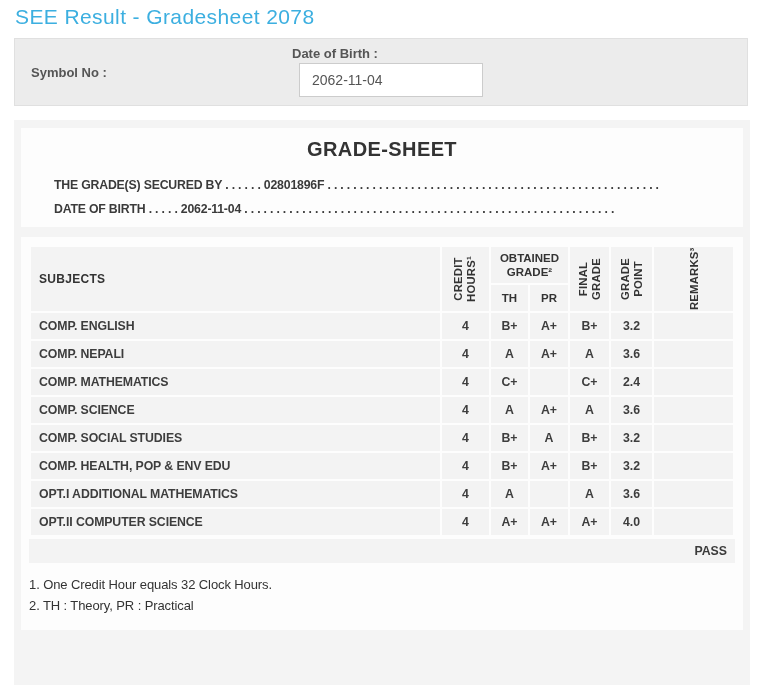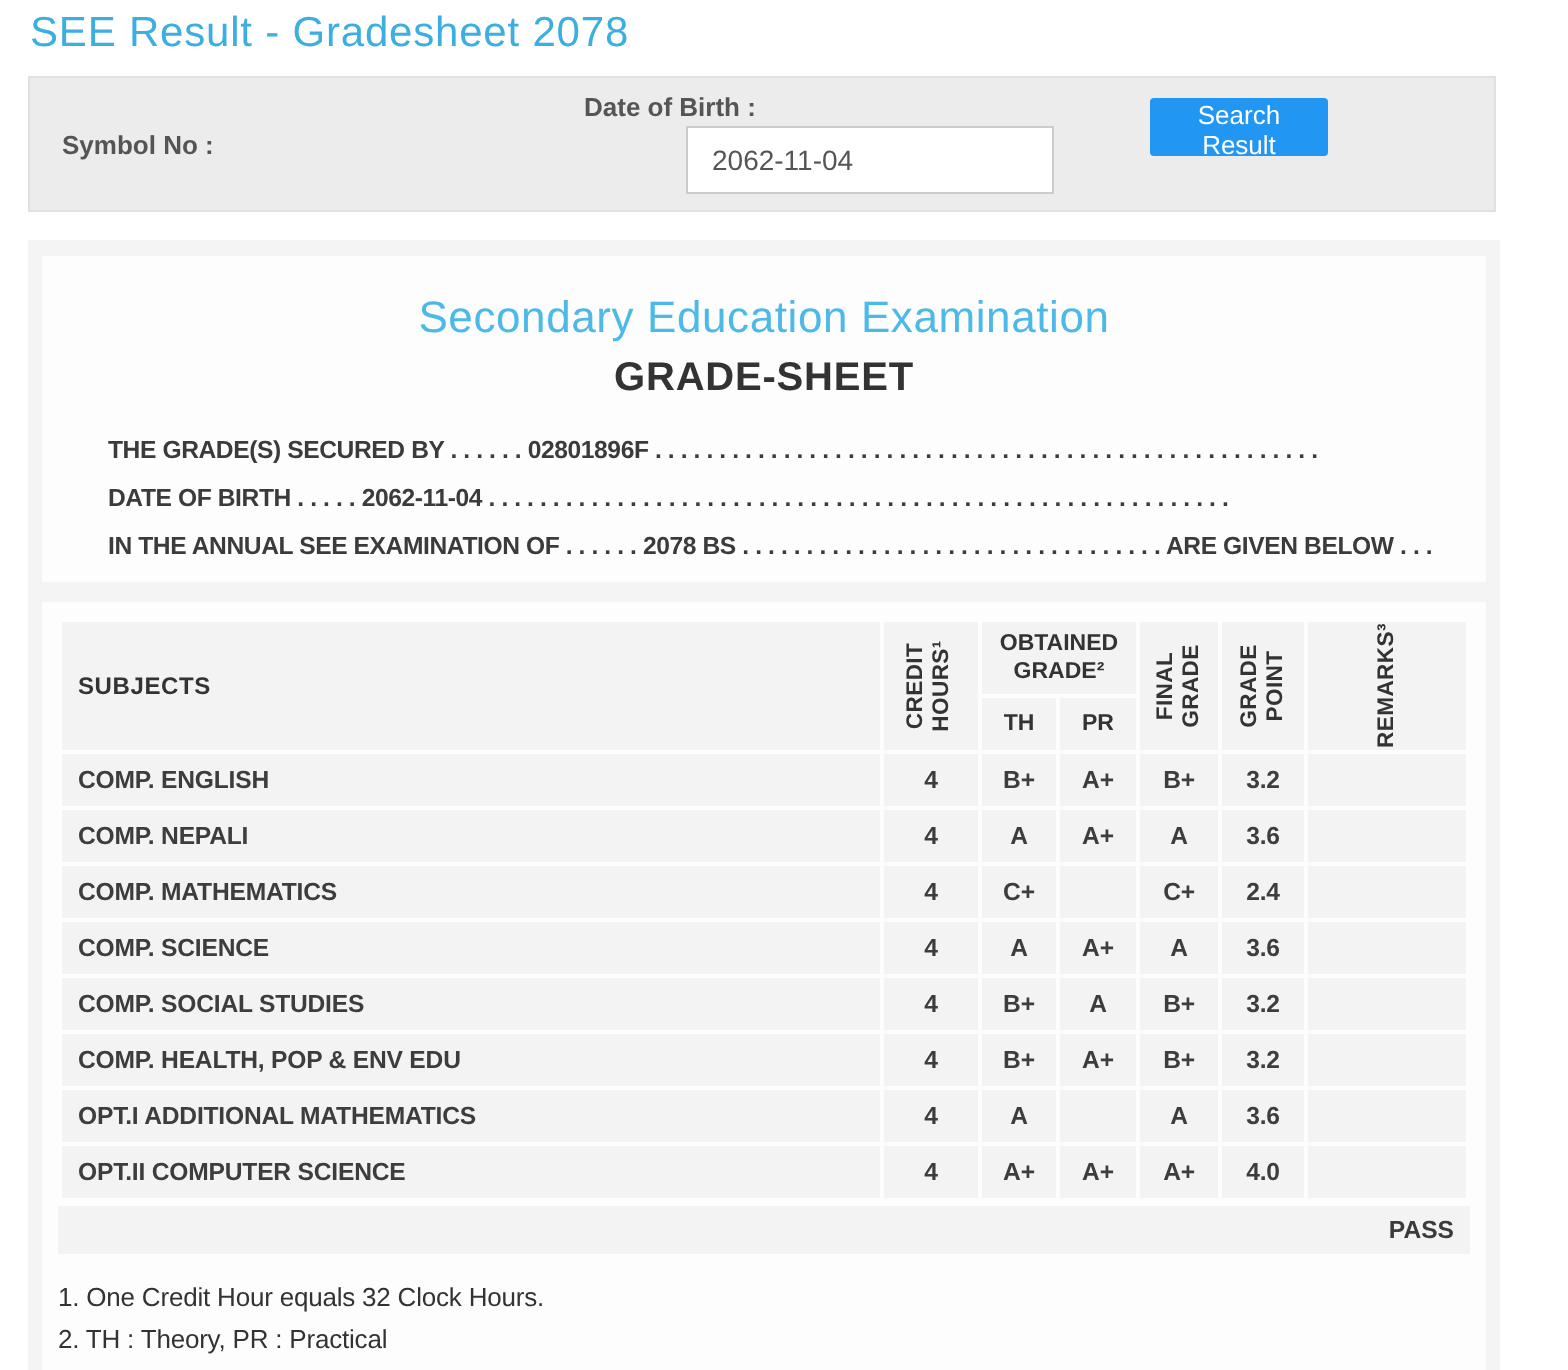--- a/index.html
+++ b/index.html
@@ -21,21 +21,21 @@
   .sym-label{position:absolute;left:16px;top:26px;font-size:13px;font-weight:bold;color:#555;}
   .sym-input{
     position:absolute;left:82px;top:9px;width:160px;height:32px;background:#fff;
     border:1px solid #ccc;padding:0 12px;font-size:14px;color:#555;
     font-family:inherit;box-sizing:content-box;
   }
   .dob-label{position:absolute;left:277px;top:7px;font-size:13px;font-weight:bold;color:#555;}
   .dob-input{
     position:absolute;left:284px;top:24px;width:158px;height:32px;background:#fff;
     border:1px solid #ccc;padding:0 12px;font-size:14px;color:#555;
-    font-family:inherit;box-sizing:content-box;margin-left:44px;
+    font-family:inherit;box-sizing:content-box;
   }
   .search-btn{
     position:absolute;left:560px;top:10px;width:89px;height:29px;background:#2196f3;
     border:none;border-radius:2px;color:#fff;font-size:13px;font-family:inherit;cursor:pointer;
   }
   
   .wrapper{
     position:absolute;left:14px;top:120px;width:736px;height:565px;
     background:#f4f4f4;box-sizing:border-box;padding:8px 7px;overflow:hidden;
   }
@@ -75,31 +75,28 @@
 </style>
 </head>
 <body>
 
 <div class="page-title">SEE Result - Gradesheet 2078</div>
 
 <div class="form-panel">
   <span class="sym-label">Symbol No :</span>
   <span class="dob-label">Date of Birth :</span>
   <input class="dob-input" type="text" value="2062-11-04" style="">
-  <button class="search-btn">Search Result</button>
 </div>
 
 <div class="wrapper">
 
   <div class="card card-head">
-    <div class="exam-heading">Secondary Education Examination</div>
     <div class="sub-heading">GRADE-SHEET</div>
     <div class="stmt">THE GRADE(S) SECURED BY . . . . . . 02801896F . . . . . . . . . . . . . . . . . . . . . . . . . . . . . . . . . . . . . . . . . . . . . . . . . . . .</div>
     <div class="stmt">DATE OF BIRTH . . . . . 2062-11-04 . . . . . . . . . . . . . . . . . . . . . . . . . . . . . . . . . . . . . . . . . . . . . . . . . . . . . . . . . .</div>
-    <div class="stmt">IN THE ANNUAL SEE EXAMINATION OF . . . . . . 2078 BS . . . . . . . . . . . . . . . . . . . . . . . . . . . . . . . . . ARE GIVEN BELOW . . .</div>
   </div>
 
   <div class="card card-table">
     <table class="grades">
       <colgroup>
         <col>
           <col style="width:47px">
           <col style="width:37px">
           <col style="width:38px">
         <col style="width:39px">

